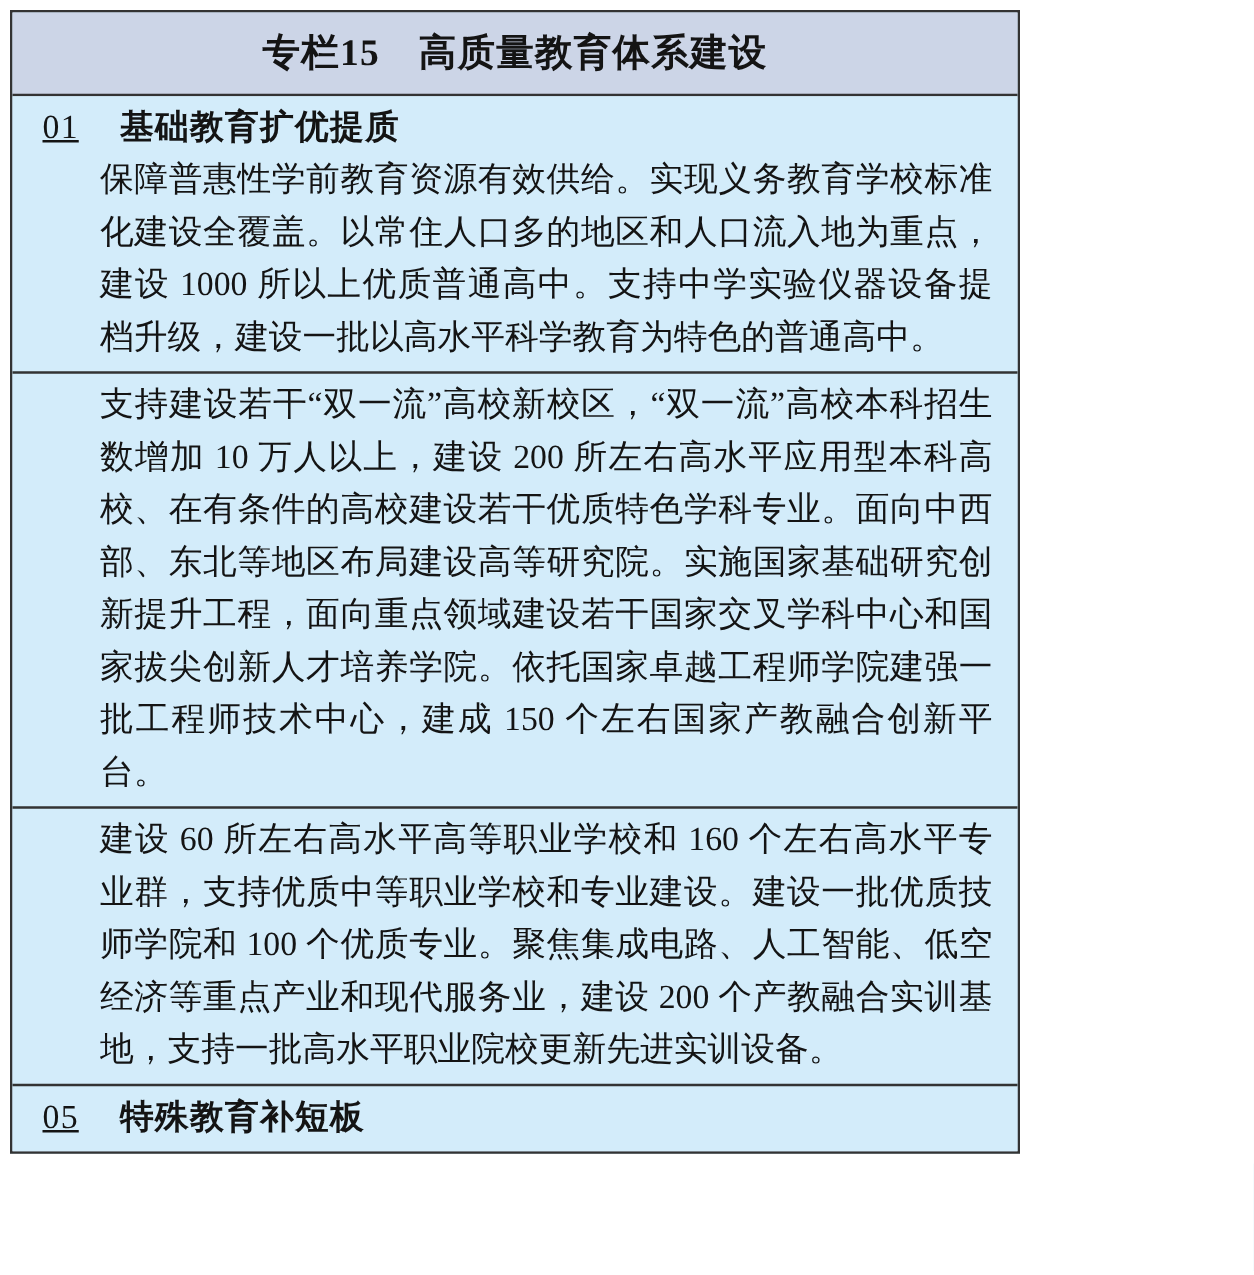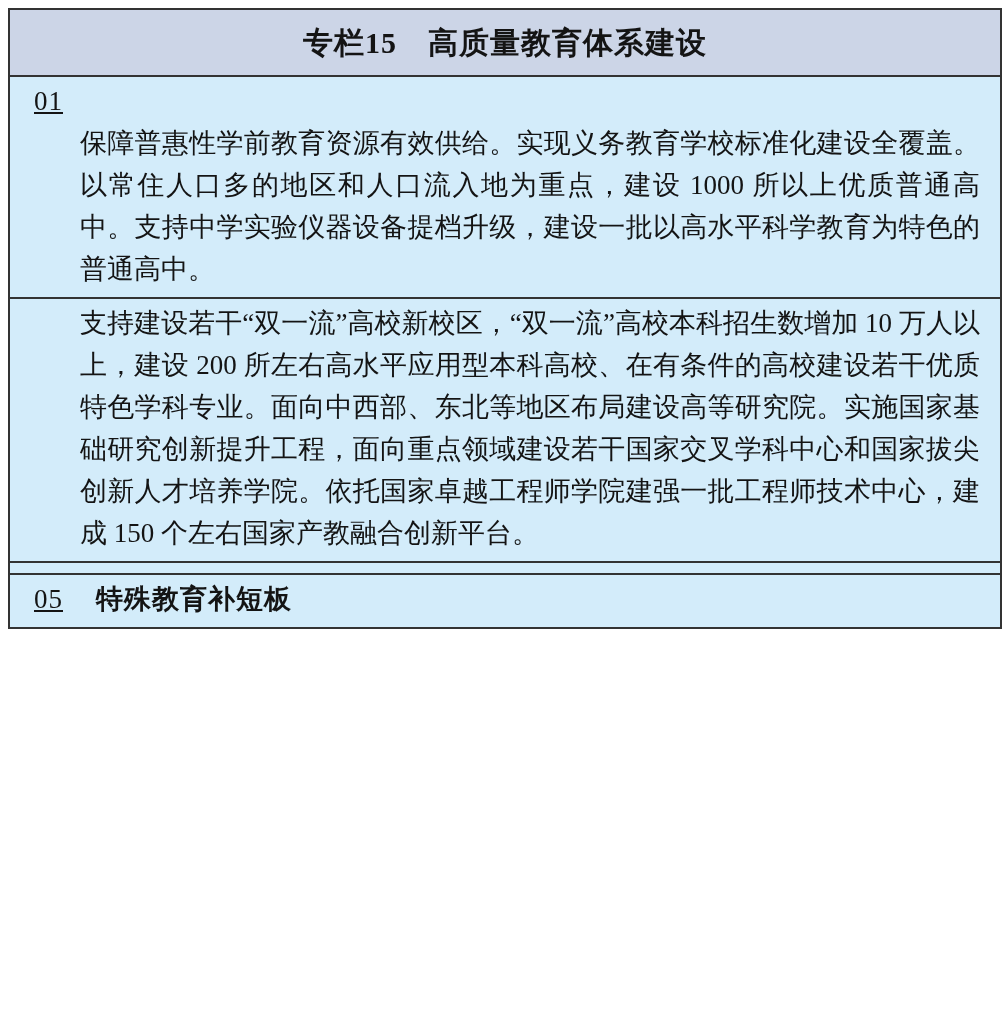--- a/index.html
+++ b/index.html
@@ -10,21 +10,21 @@
   }
   * { margin: 0; padding: 0; box-sizing: border-box; }
   html, body {
     background: #ffffff;
     width: 1003px;
     font-family: "Liberation Serif", "DejaVu Serif", serif;
     color: var(--text-color);
   }
   .panel {
     margin: 8px;
-    width: 994px;
+    width: 808px;
     border: 2px solid var(--border-color);
     background: var(--section-bg);
   }
   .panel-header {
     background: var(--header-bg);
     border-bottom: 2px solid var(--border-color);
     text-align: center;
     padding: 15px 0 14px 0;
   }
   .panel-title {
@@ -70,29 +70,31 @@
 <body>
 
 <div class="panel">
   <div class="panel-header">
     <div class="panel-title">专栏15　高质量教育体系建设</div>
   </div>
 
   <div class="panel-section">
     <div class="sec-head">
       <span class="sec-num">01</span>
+      <span class="sec-title">基础教育扩优提质</span>
     </div>
     <p class="sec-body">保障普惠性学前教育资源有效供给。实现义务教育学校标准化建设全覆盖。以常住人口多的地区和人口流入地为重点，建设 1000 所以上优质普通高中。支持中学实验仪器设备提档升级，建设一批以高水平科学教育为特色的普通高中。</p>
   </div>
 
   <div class="panel-section">
     <p class="sec-body">支持建设若干“双一流”高校新校区，“双一流”高校本科招生数增加 10 万人以上，建设 200 所左右高水平应用型本科高校、在有条件的高校建设若干优质特色学科专业。面向中西部、东北等地区布局建设高等研究院。实施国家基础研究创新提升工程，面向重点领域建设若干国家交叉学科中心和国家拔尖创新人才培养学院。依托国家卓越工程师学院建强一批工程师技术中心，建成 150 个左右国家产教融合创新平台。</p>
   </div>
 
   <div class="panel-section">
+    <p class="sec-body">建设 60 所左右高水平高等职业学校和 160 个左右高水平专业群，支持优质中等职业学校和专业建设。建设一批优质技师学院和 100 个优质专业。聚焦集成电路、人工智能、低空经济等重点产业和现代服务业，建设 200 个产教融合实训基地，支持一批高水平职业院校更新先进实训设备。</p>
   </div>
 
   <div class="panel-section">
     <div class="sec-head">
       <span class="sec-num">05</span>
       <span class="sec-title">特殊教育补短板</span>
     </div>
   </div>
 </div>
 

